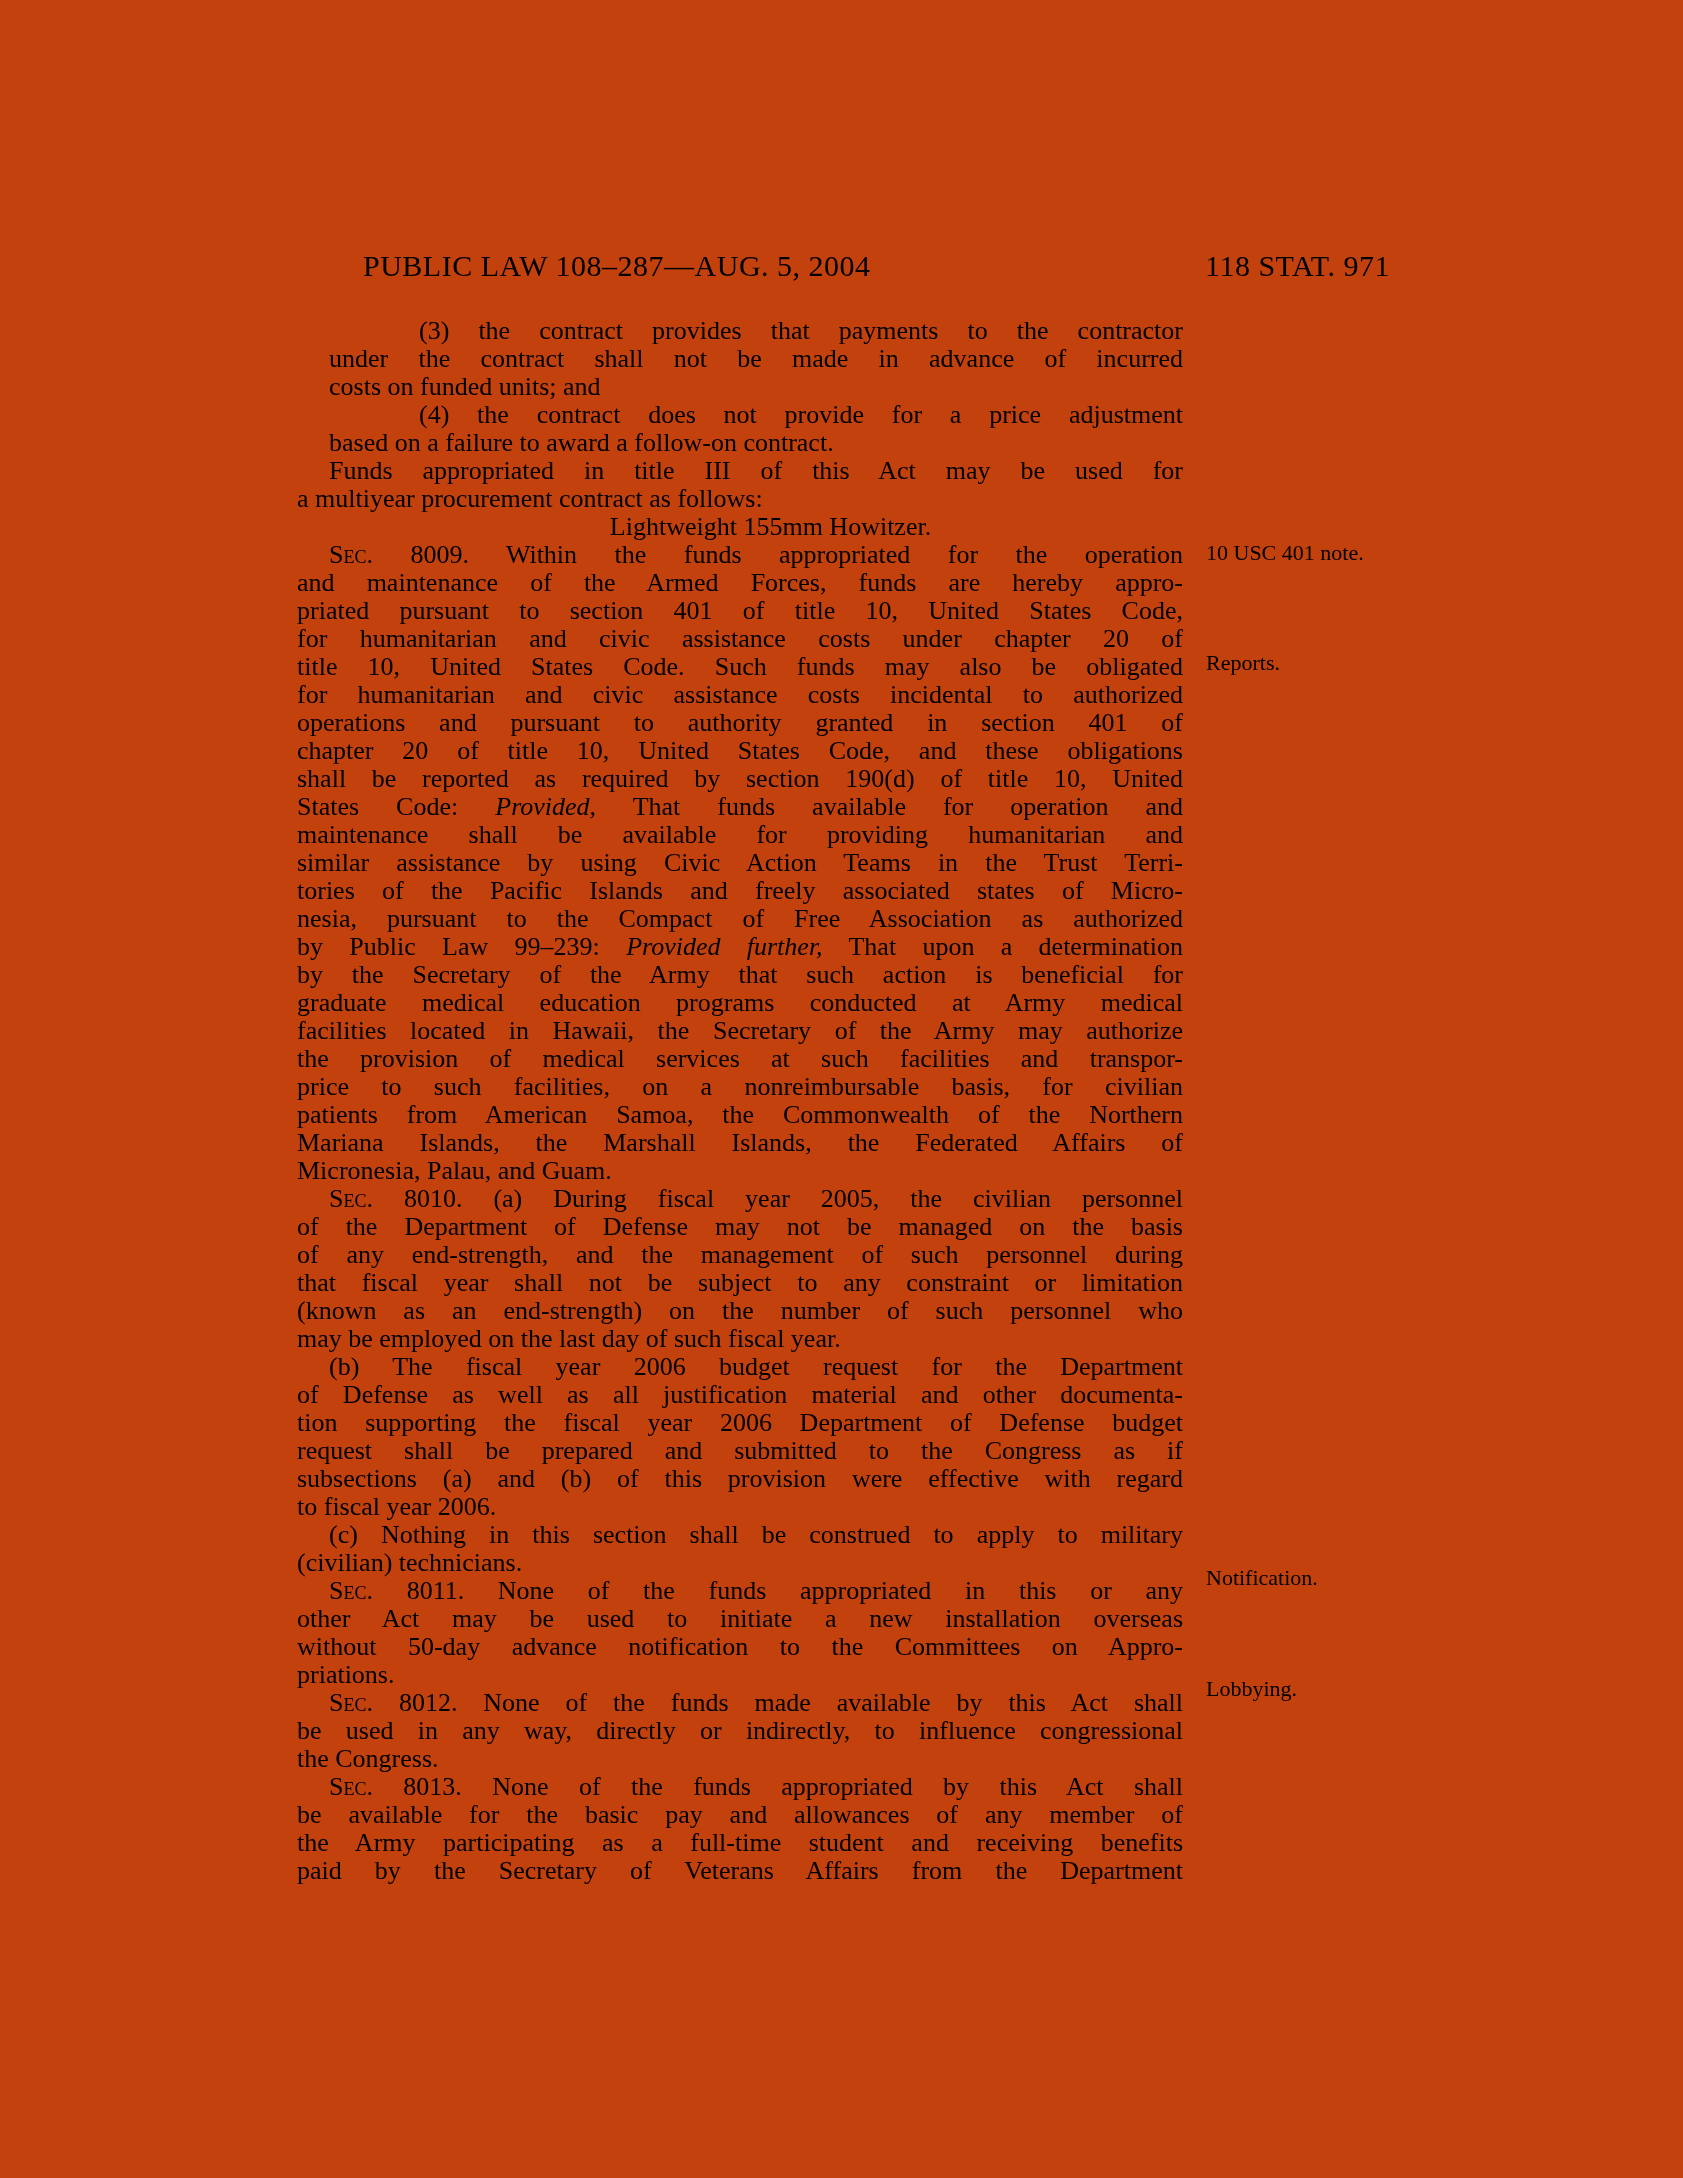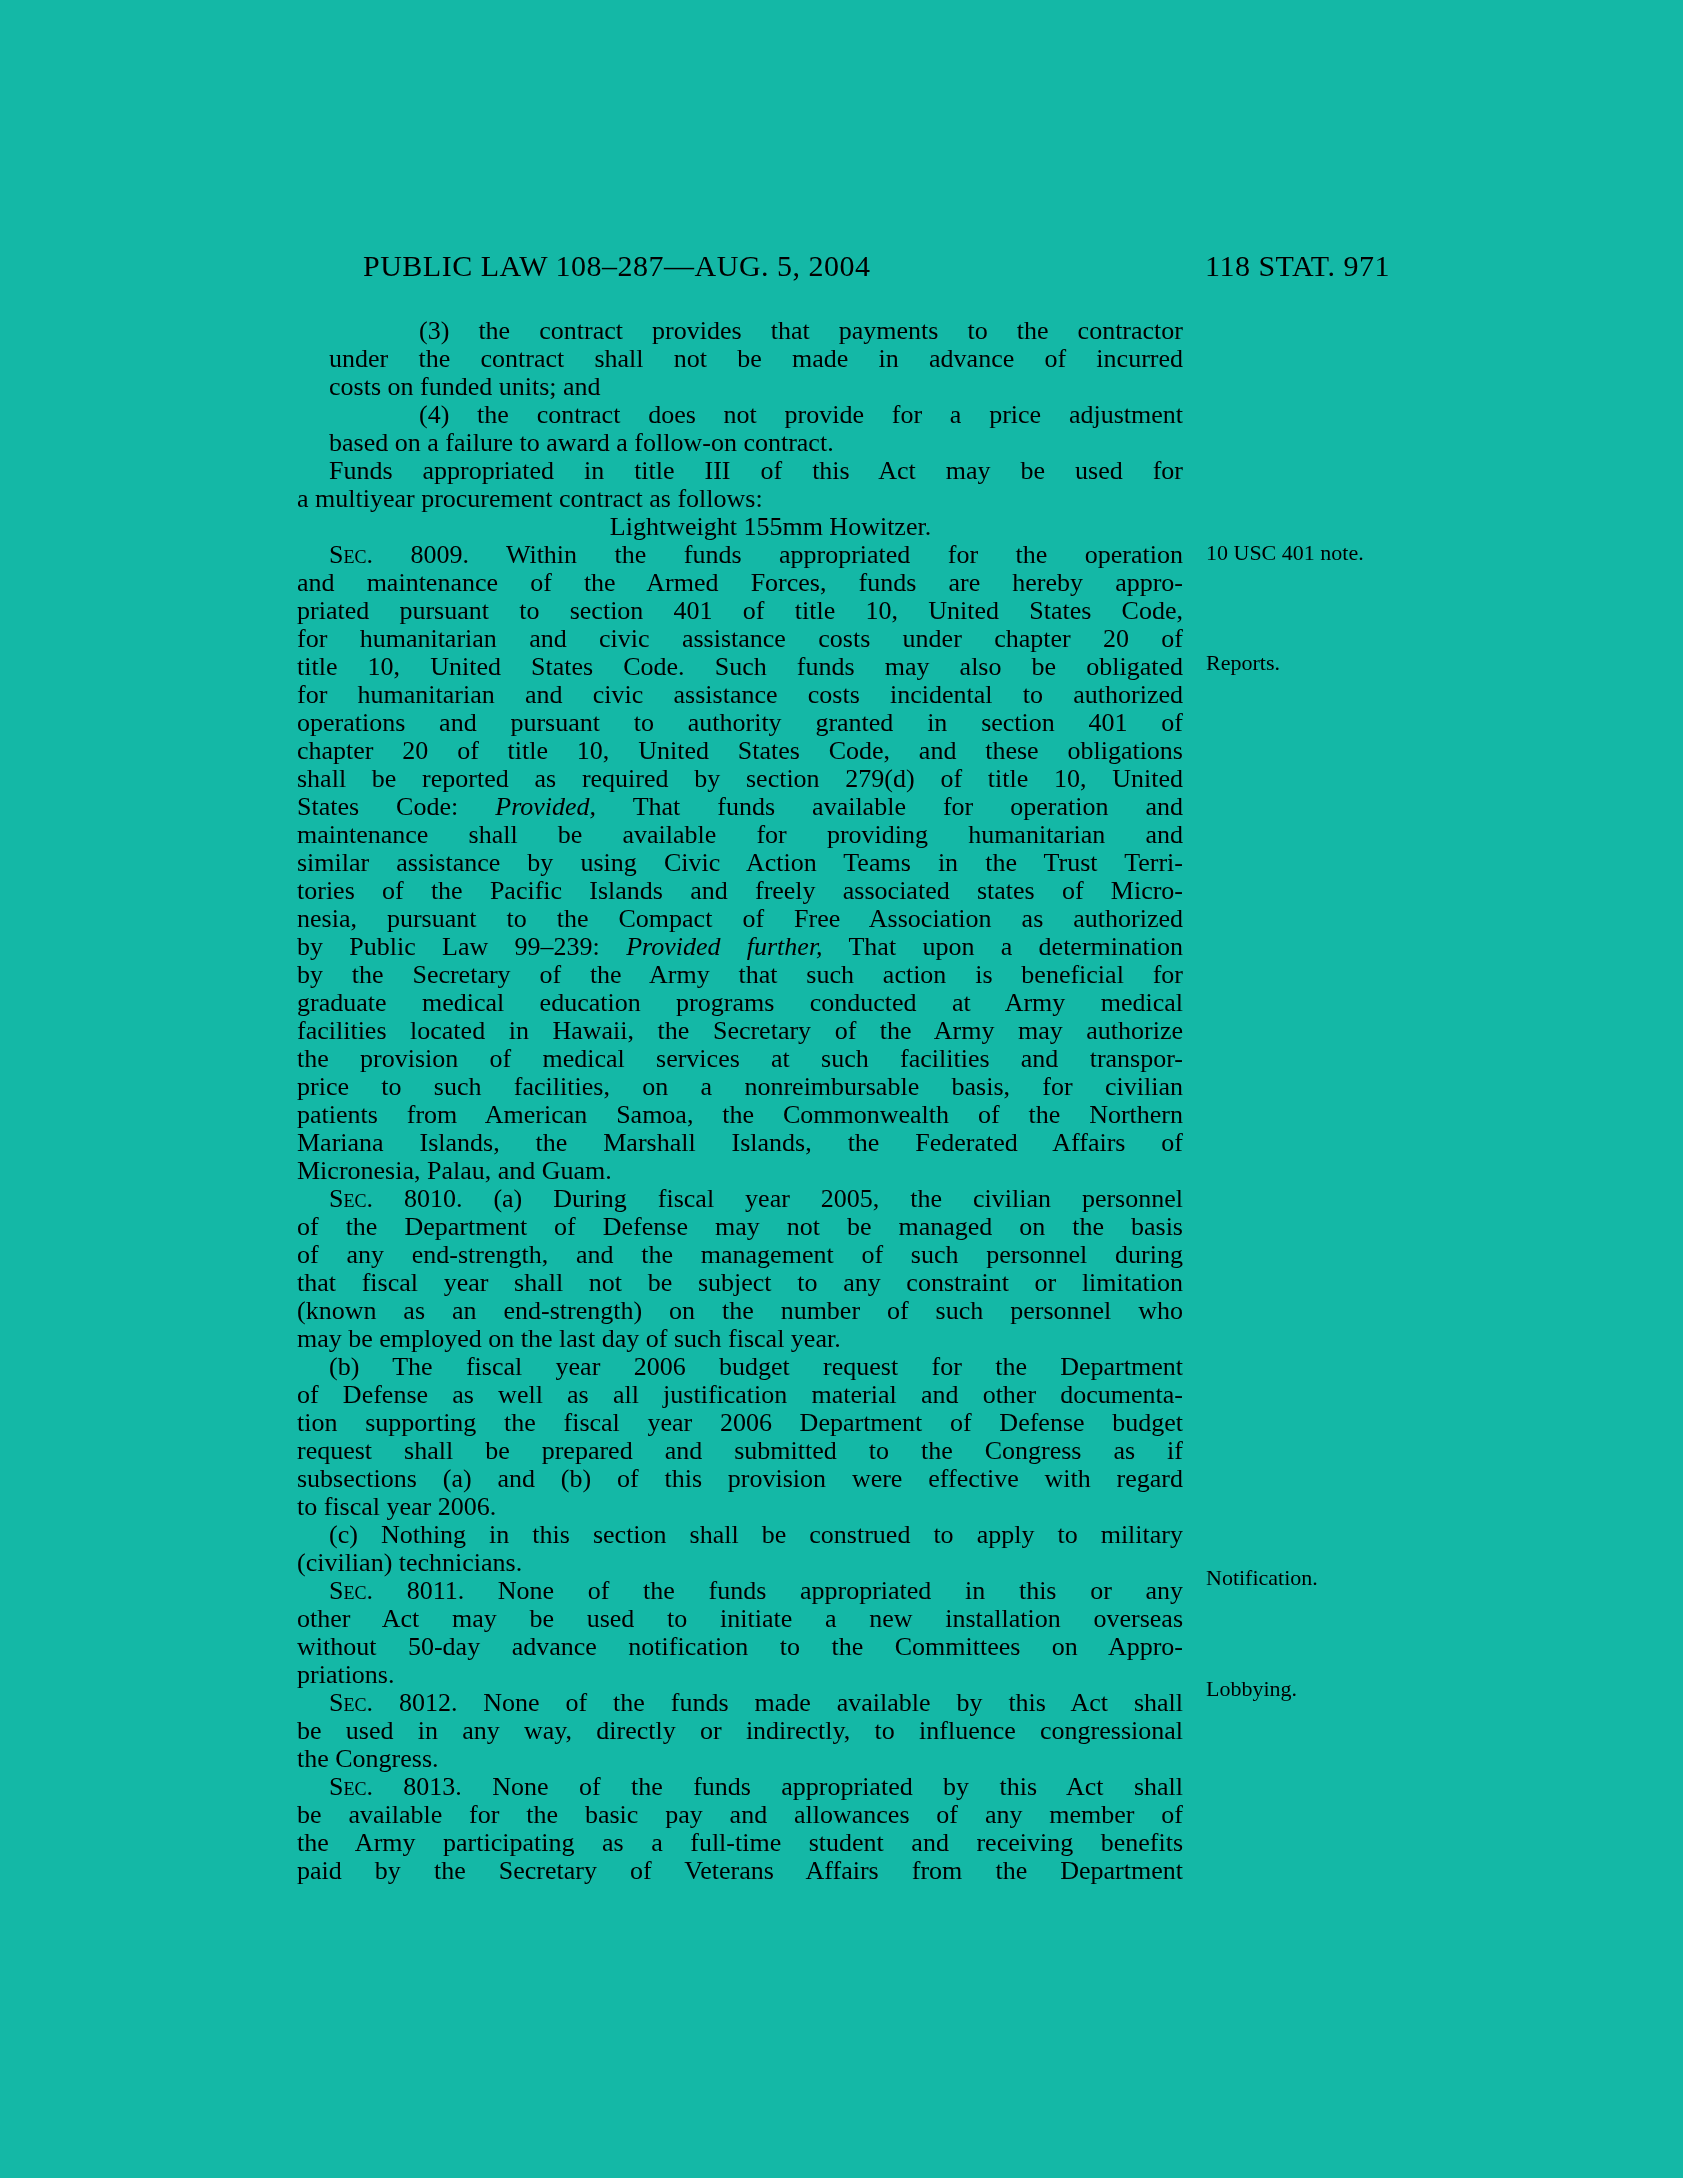--- a/index.html
+++ b/index.html
@@ -1,21 +1,21 @@
 <!DOCTYPE html>
 <html><head>
 <meta charset="utf-8">
 <style>
   * { margin: 0; padding: 0; box-sizing: border-box; }
   html, body { background: #ffffff; }
   .page {
     position: relative;
     width: 1683px;
     height: 2178px;
-    background: #14b8a6;
+    background: #c2410c;
     color: #000000;
     font-family: "Liberation Serif", "DejaVu Serif", serif;
     overflow: hidden;
   }
   .running-head {
     position: absolute;
     top: 248px;
     left: 0;
     width: 1683px;
     height: 36px;
@@ -72,21 +72,21 @@
       <div class="line b"><span>a multiyear procurement contract as follows:</span></div>
       <div class="line i2"><span>Lightweight 155mm Howitzer.</span></div>
       <div class="line i1 j"><span class="sc">Sec.</span><span> 8009. Within the funds appropriated for the operation</span></div>
       <div class="line b j"><span>and maintenance of the Armed Forces, funds are hereby appro-</span></div>
       <div class="line b j"><span>priated pursuant to section 401 of title 10, United States Code,</span></div>
       <div class="line b j"><span>for humanitarian and civic assistance costs under chapter 20 of</span></div>
       <div class="line b j"><span>title 10, United States Code. Such funds may also be obligated</span></div>
       <div class="line b j"><span>for humanitarian and civic assistance costs incidental to authorized</span></div>
       <div class="line b j"><span>operations and pursuant to authority granted in section 401 of</span></div>
       <div class="line b j"><span>chapter 20 of title 10, United States Code, and these obligations</span></div>
-      <div class="line b j"><span>shall be reported as required by section 279(d) of title 10, United</span></div>
+      <div class="line b j"><span>shall be reported as required by section 190(d) of title 10, United</span></div>
       <div class="line b j"><span>States Code: </span><span class="it">Provided,</span><span> That funds available for operation and</span></div>
       <div class="line b j"><span>maintenance shall be available for providing humanitarian and</span></div>
       <div class="line b j"><span>similar assistance by using Civic Action Teams in the Trust Terri-</span></div>
       <div class="line b j"><span>tories of the Pacific Islands and freely associated states of Micro-</span></div>
       <div class="line b j"><span>nesia, pursuant to the Compact of Free Association as authorized</span></div>
       <div class="line b j"><span>by Public Law 99–239: </span><span class="it">Provided further,</span><span> That upon a determination</span></div>
       <div class="line b j"><span>by the Secretary of the Army that such action is beneficial for</span></div>
       <div class="line b j"><span>graduate medical education programs conducted at Army medical</span></div>
       <div class="line b j"><span>facilities located in Hawaii, the Secretary of the Army may authorize</span></div>
       <div class="line b j"><span>the provision of medical services at such facilities and transpor-</span></div>

